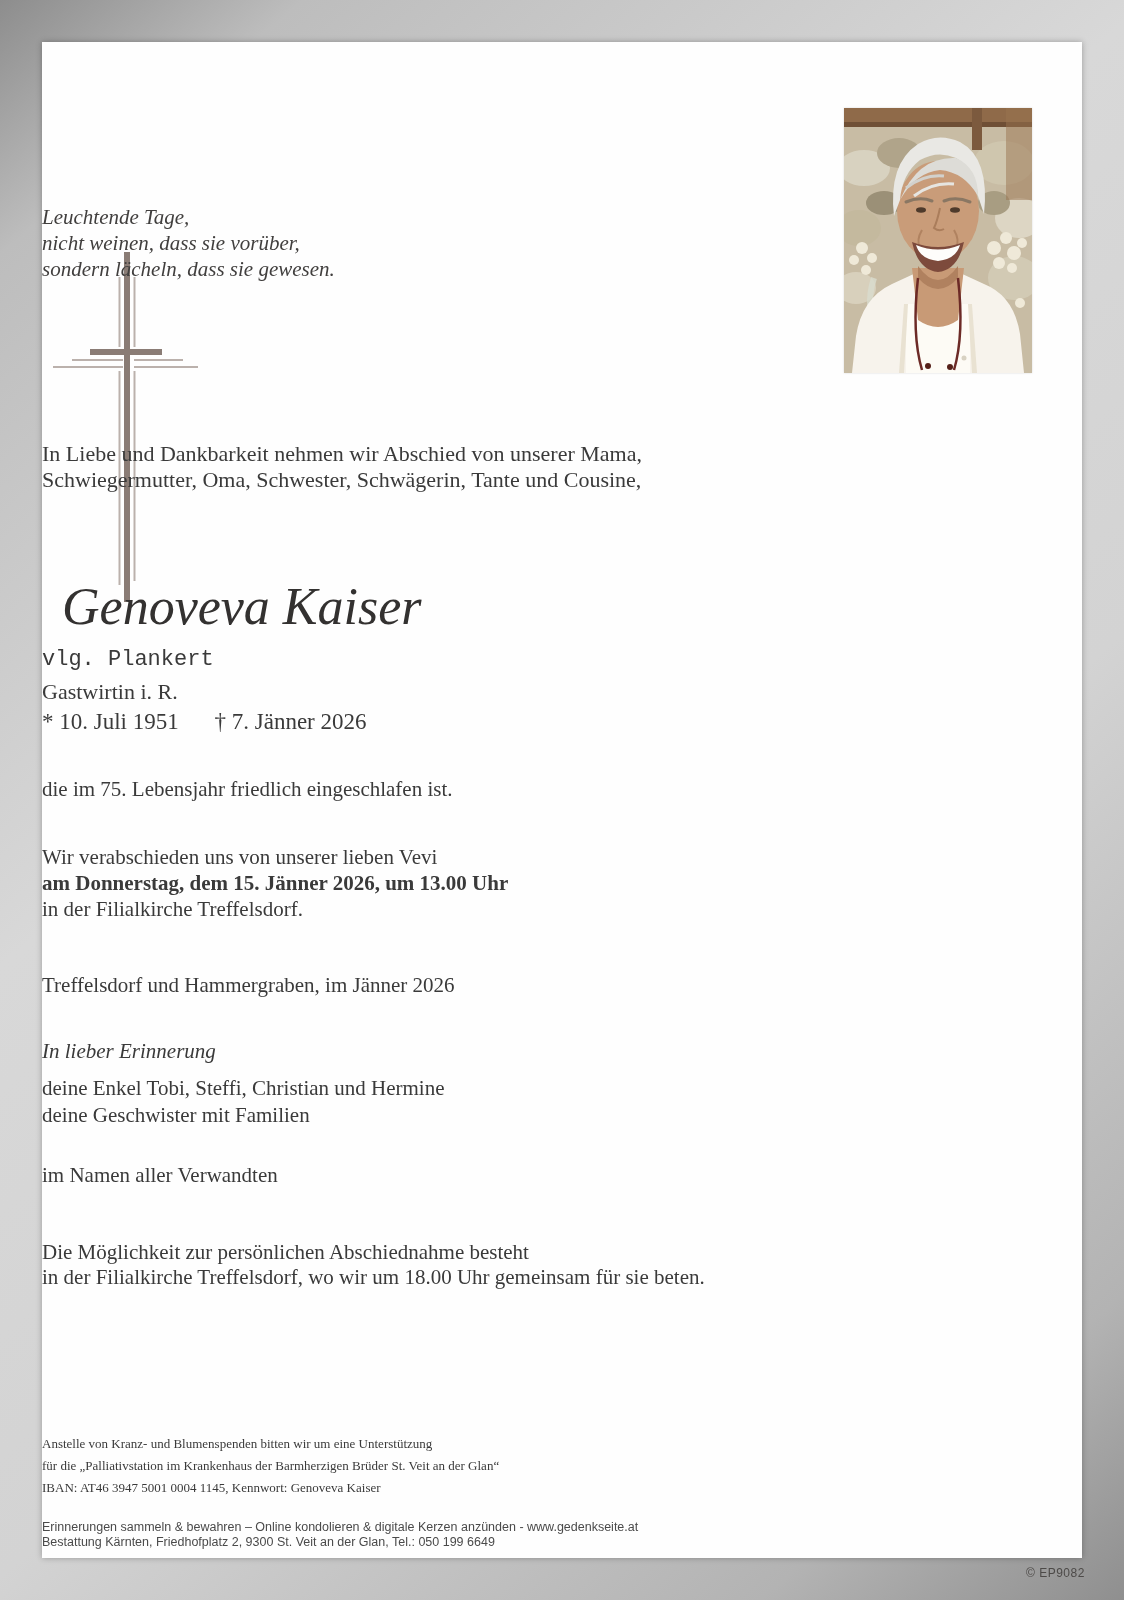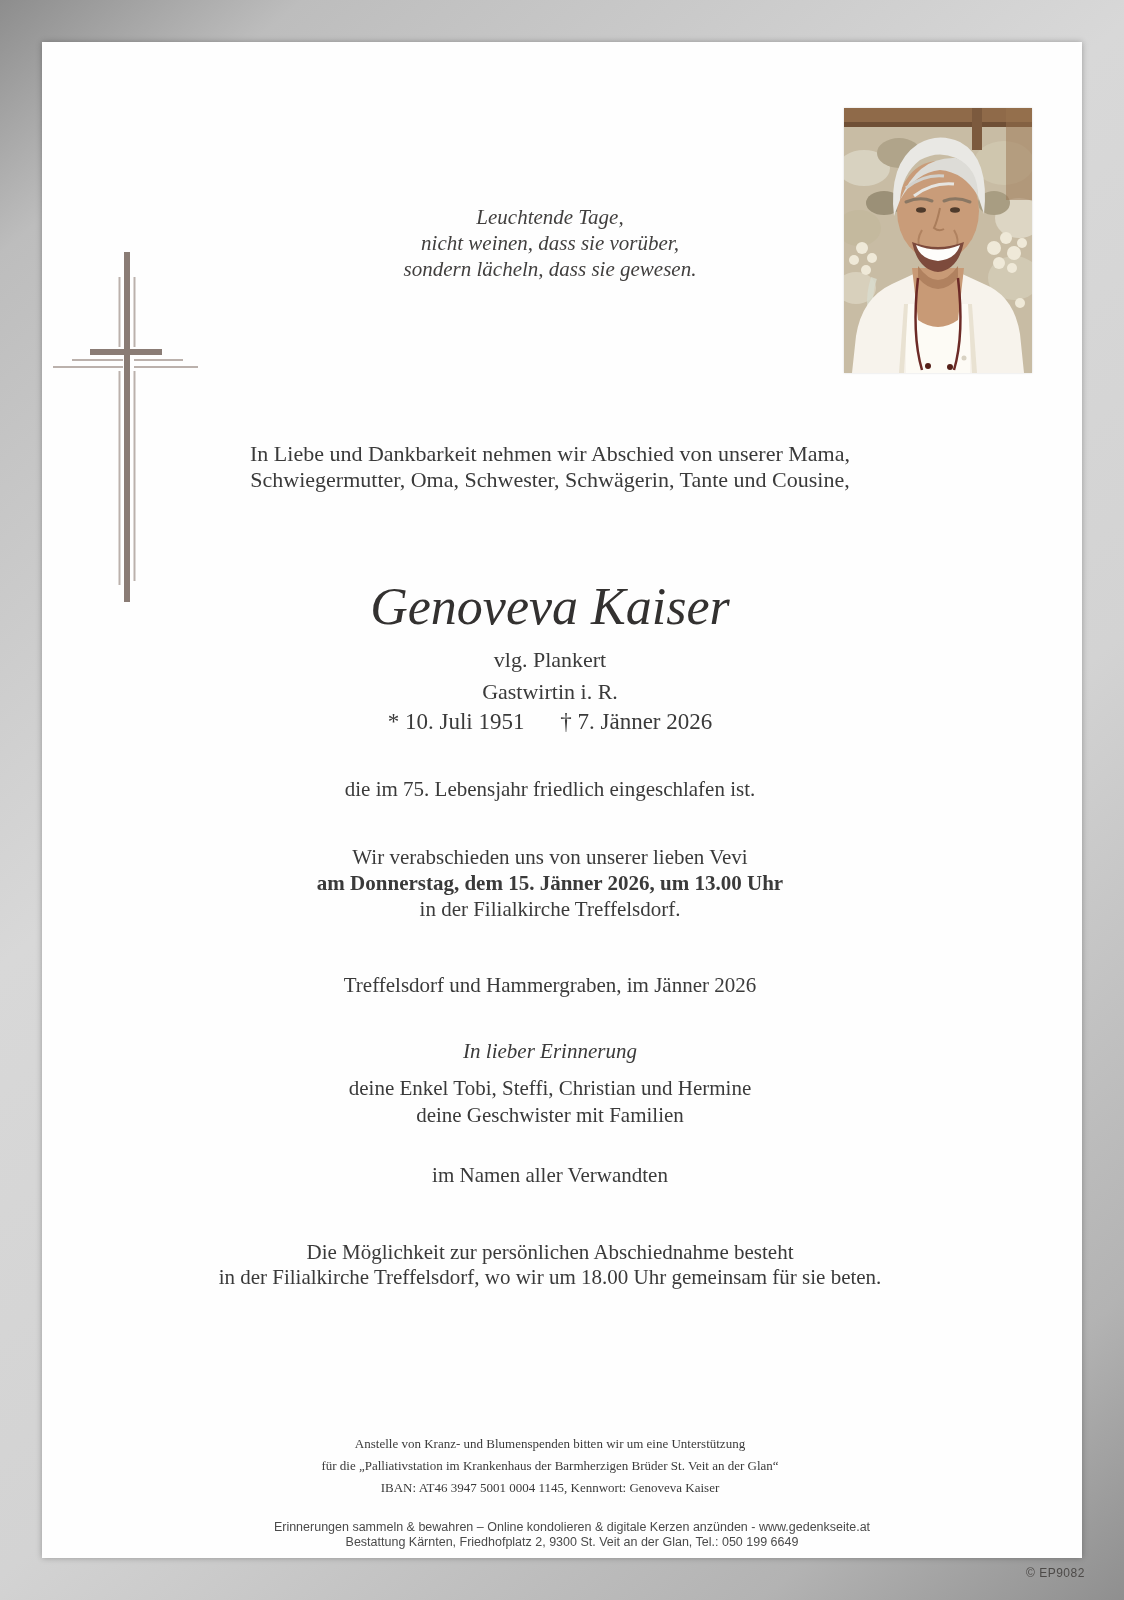--- a/index.html
+++ b/index.html
@@ -8,27 +8,27 @@
   .page { position:relative; width:1124px; height:1600px; overflow:hidden;
           background:linear-gradient(140deg,#8d8d8d 0%,#bdbdbd 10%,#d8d8d8 38%,#d3d3d3 62%,#b3b3b3 88%,#8f8f8f 100%); }
 
   .card { position:absolute; left:42px; top:42px; width:1040px; height:1516px;
           background:#fefefe; box-shadow:0 0 6px rgba(0,0,0,0.28); }
 
   .copyright { position:absolute; left:1026px; top:1566px; font-family:"Liberation Sans",sans-serif;
                font-size:12px; letter-spacing:0.5px; color:#4d4a48; }
 
   
-  .tb { position:absolute; left:0; right:44px; text-align:center; color:#3a3a3a;padding-left:20px; }
+  .tb { position:absolute; left:0; right:44px; text-align:left; color:#3a3a3a; }
 
   .quote    { top:162px; font-size:21px; line-height:26px; font-style:italic; color:#413f3e; }
   .intro    { top:399px; font-size:22px; line-height:26px; }
   .frau     { top:472px; font-size:22px; line-height:26px; }
-  .name     { top:534px; font-size:52px; line-height:62px; font-style:italic; color:#333130; }
-  .vlg      { top:605px; font-size:22px; line-height:26px; }
+  .name     { top:534px; font-size:52px; line-height:62px; font-style:italic; color:#333130;margin-left:20px; }
+  .vlg      { top:605px; font-size:22px; line-height:26px;font-family:Liberation Mono, monospace; }
   .prof     { top:637px; font-size:22px; line-height:26px; }
   .dates    { top:666px; font-size:23px; line-height:28px; }
   .dates .death { margin-left:30px; }
   .passing  { top:734px; font-size:21px; line-height:26px; }
   .farewell { top:802px; font-size:21px; line-height:26px; }
   .dateline { top:930px; font-size:21px; line-height:26px; }
   .memory-heading { top:996px; font-size:21px; line-height:26px; font-style:italic; }
   .mourners { top:1033px; font-size:21px; line-height:27px; }
   .closing  { top:1120px; font-size:21px; line-height:26px; }
   .visitation { top:1198px; font-size:21px; line-height:25px; }

